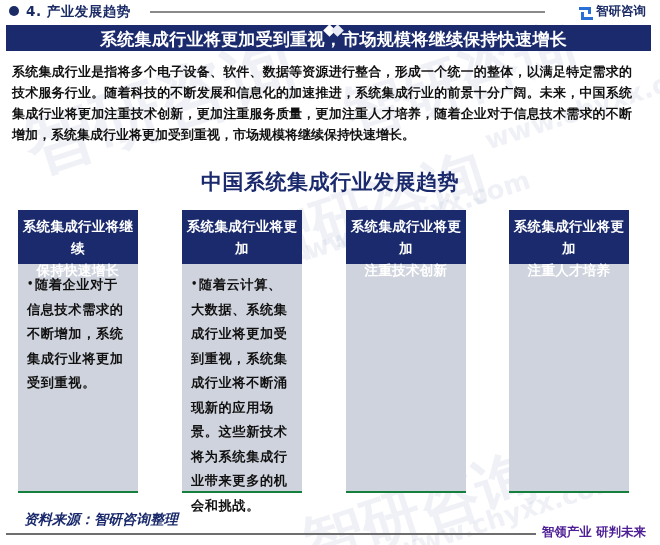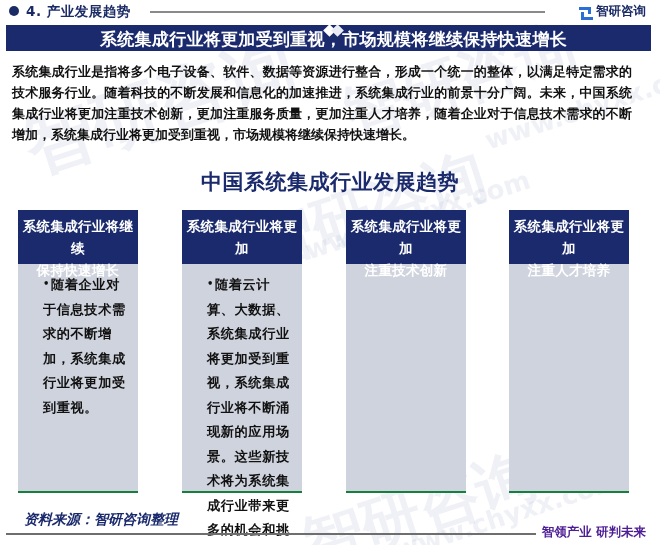--- a/index.html
+++ b/index.html
@@ -79,21 +79,21 @@
     .card {
       position: absolute; top: 0; width: 120px; height: 283px;
       background: #cfd3dd; border-bottom: 2px solid #15803d;
     }
     .card-head {
       height: 54px; background: #1a2a6c; color: #fff; font-weight: bold;
       font-size: 13.5px; line-height: 22px; text-align: center; padding-top: 5px;
       letter-spacing: 0.3px;
     }
     .card-body {
-      padding: 8px 8px 0 25px; font-size: 13.2px; line-height: 24.5px; font-weight: bold;
+      padding: 8px 8px 0 9px; font-size: 13.2px; line-height: 24.5px; font-weight: bold;
       color: #111; letter-spacing: 0.6px;
     }
     .bullet { font-size: 10px; vertical-align: 2px; margin-right: 1px; }
 
     .source {
       position: absolute; left: 24px; top: 511px; font-size: 14px; font-weight: bold; color: #1a2a6c; z-index: 1; font-style: italic;
     }
     .bottom-line {
       position: absolute; left: 6px; top: 533px; width: 530px; height: 2px; background: #6e6e6e; z-index: 1;
     }

